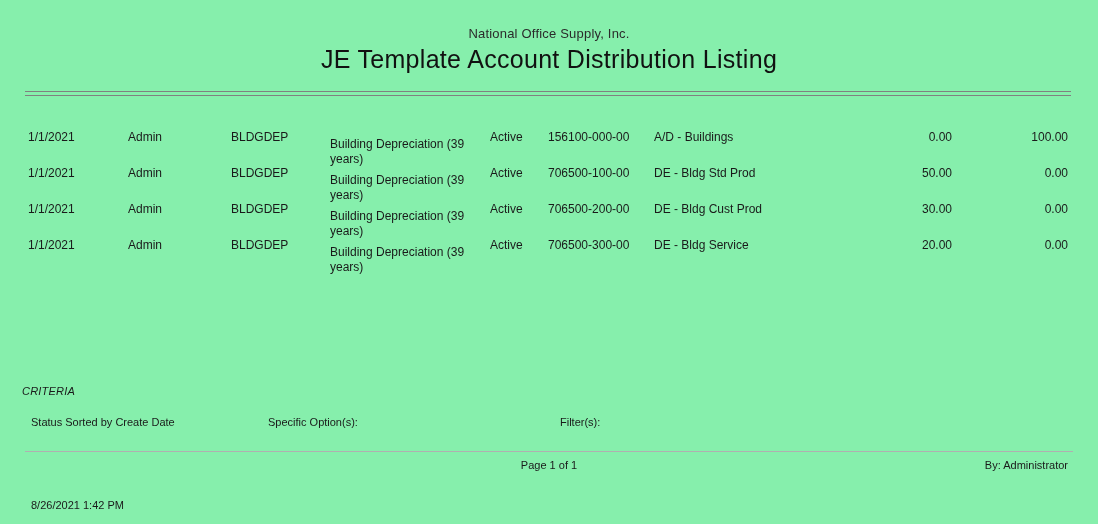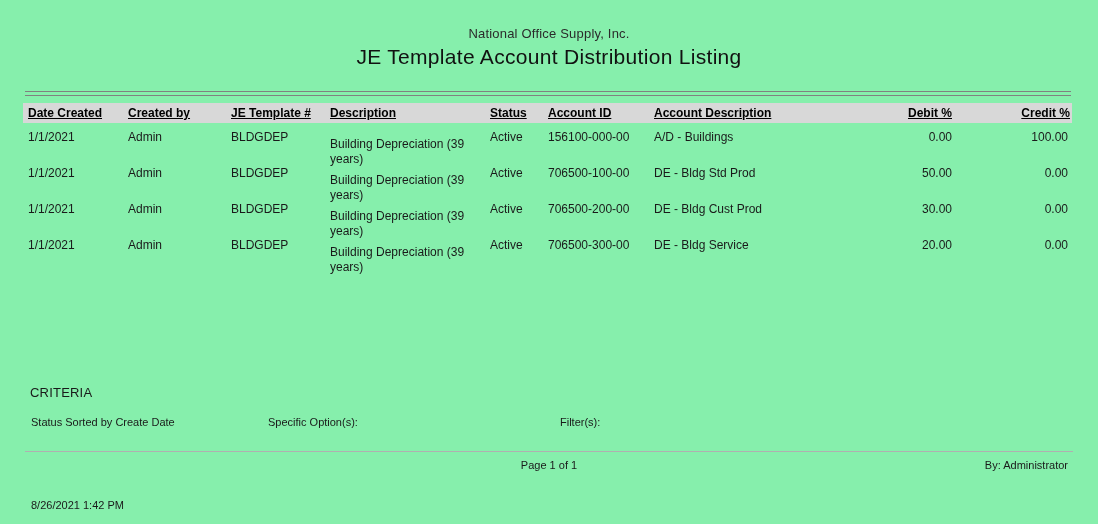--- a/index.html
+++ b/index.html
@@ -20,21 +20,21 @@
     text-align: center;
     font-size: 13px;
     color: #2b2b2b;
     letter-spacing: 0.2px;
   }
 
   .title {
     position: absolute;
     top: 45px; left: 0; width: 100%;
     text-align: center;
-    font-size: 21px;
+    font-size: 25px;
     font-weight: 400;
     color: #111111;
     letter-spacing: 0.3px;
   }
 
   .double-rule {
     position: absolute;
     top: 91px; left: 25px; width: 1046px; height: 5px;
     border-top: 1px solid #808080;
     border-bottom: 1px solid #808080;
@@ -88,24 +88,25 @@
   .c-tpl    { left: 231px; width: 95px; }
   .c-desc   { left: 330px; width: 158px; white-space: normal !important; margin-top: 7px; }
   .c-status { left: 490px; width: 55px; }
   .c-acct   { left: 548px; width: 103px; color: #3233cc; cursor: pointer; }
   .c-adesc  { left: 654px; width: 175px; }
   .c-debit  { left: 830px; width: 122px; text-align: right; }
   .c-credit { left: 948px; width: 120px; text-align: right; }
 
   .criteria-label {
     position: absolute;
-    top: 385px; left: 30px;
-    font-size: 13px;
+    top: 385px; left: 22px;
+    font-size: 11px;
     color: #1a1a1a;
     letter-spacing: 0.2px;
+    font-style: italic;
   }
   .criteria-row {
     position: absolute;
     top: 416px; left: 0; width: 1098px;
     font-size: 11px;
     color: #1a1a1a;
   }
   .crit-sort    { position: absolute; left: 31px;  top: 0; white-space: nowrap; }
   .crit-options { position: absolute; left: 268px; top: 0; white-space: nowrap; }
   .crit-filters { position: absolute; left: 560px; top: 0; white-space: nowrap; }
@@ -128,31 +129,20 @@
 </head>
 <body>
 
 <div class="page">
 
   <div class="company">National Office Supply, Inc.</div>
   <div class="title">JE Template Account Distribution Listing</div>
 
   <div class="double-rule"></div>
 
-  <div class="thead">
-    <div class="hcell h-date">Date Created</div>
-    <div class="hcell h-by">Created by</div>
-    <div class="hcell h-tpl">JE Template #</div>
-    <div class="hcell h-desc">Description</div>
-    <div class="hcell h-status">Status</div>
-    <div class="hcell h-acct">Account ID</div>
-    <div class="hcell h-adesc">Account Description</div>
-    <div class="hcell h-debit">Debit %</div>
-    <div class="hcell h-credit">Credit %</div>
-  </div>
 
   <div class="tbody">
 
     <div class="trow">
       <div class="cell c-date">1/1/2021</div>
       <div class="cell c-by">Admin</div>
       <div class="cell c-tpl">BLDGDEP</div>
       <div class="cell c-desc">Building Depreciation (39 years)</div>
       <div class="cell c-status">Active</div>
       <div class="cell c-acct">156100-000-00</div>

